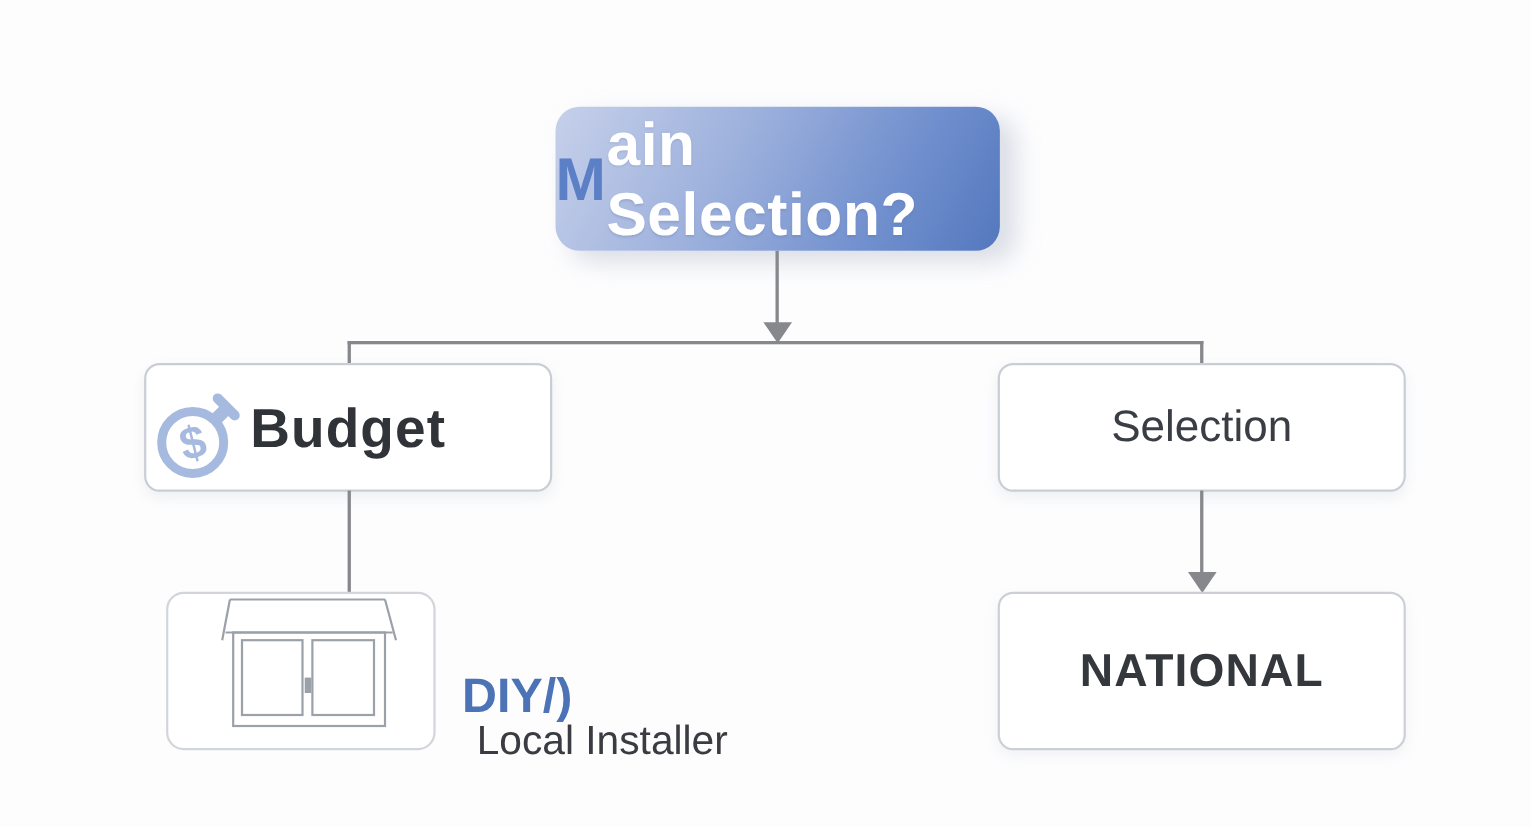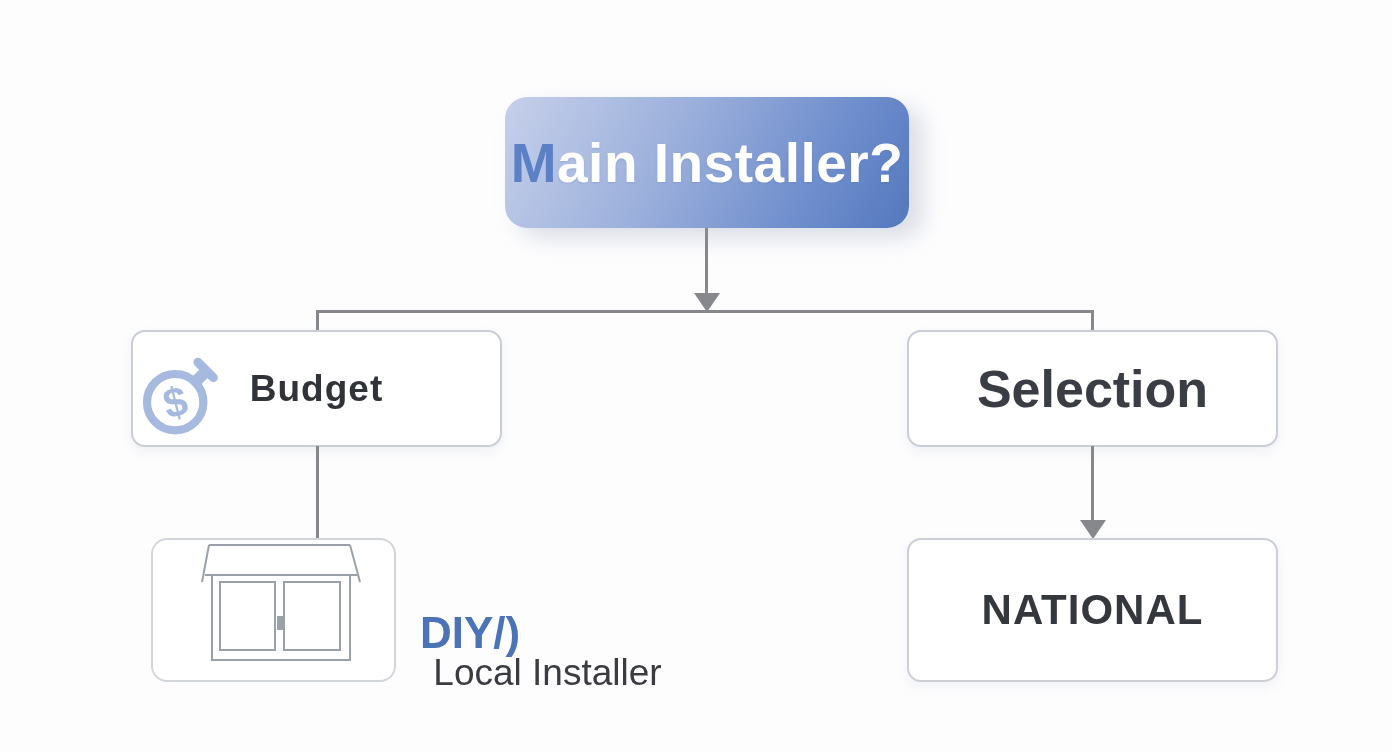--- a/index.html
+++ b/index.html
@@ -35,22 +35,22 @@
   
   .branch-box {
     position: absolute; width: 371px; height: 117px;
     background: #ffffff; border: 2px solid #c9cdd5; border-radius: 14px;
     box-sizing: border-box;
     display: flex; align-items: center; justify-content: center;
     box-shadow: 0 5px 12px rgba(190,195,205,0.22);
   }
   .budget-box { left: 131px; top: 330px; }
   .selection-box { left: 907px; top: 330px; }
-  .budget-label { font-size: 37px; font-weight: bold; color: #303338; letter-spacing: 1px; }
-  .selection-label { font-size: 52px; font-weight: 700; color: #3a3d43; }
+  .budget-label { font-size: 50px; font-weight: bold; color: #303338; letter-spacing: 1px; }
+  .selection-label { font-size: 40px; font-weight: 400; color: #3a3d43; }
   .stopwatch { position: absolute; left: 4px; top: 12px; width: 100px; height: 100px; }
 
   
   .window-box {
     position: absolute; left: 151px; top: 538px; width: 245px; height: 144px;
     background: #ffffff; border: 2px solid #d2d5da; border-radius: 16px;
     box-sizing: border-box;
   }
   .window-box svg { position: absolute; left: 0; top: 0; }
   .supplier-box {
@@ -73,21 +73,21 @@
     text-align: center; font-size: 37px; font-weight: 400; color: #3a3c41;
   }
 </style>
 </head>
 <body>
 
 <div class="canvas">
 
   <div class="root-box">
     <span class="hl">M</span>
-      <span>ain Installer?</span>
+      <span>ain Selection?</span>
   </div>
 
   <div class="line" style="left:705px; top:228px; width:3px; height:68px;"></div>
   <div class="arrow-down" style="left:694px; top:293px;"></div>
 
   <div class="line" style="left:316px; top:310px; width:778px; height:3px;"></div>
   <div class="line" style="left:316px; top:310px; width:3px; height:21px;"></div>
   <div class="line" style="left:1091px; top:310px; width:3px; height:21px;"></div>
 
   <div class="branch-box budget-box">

